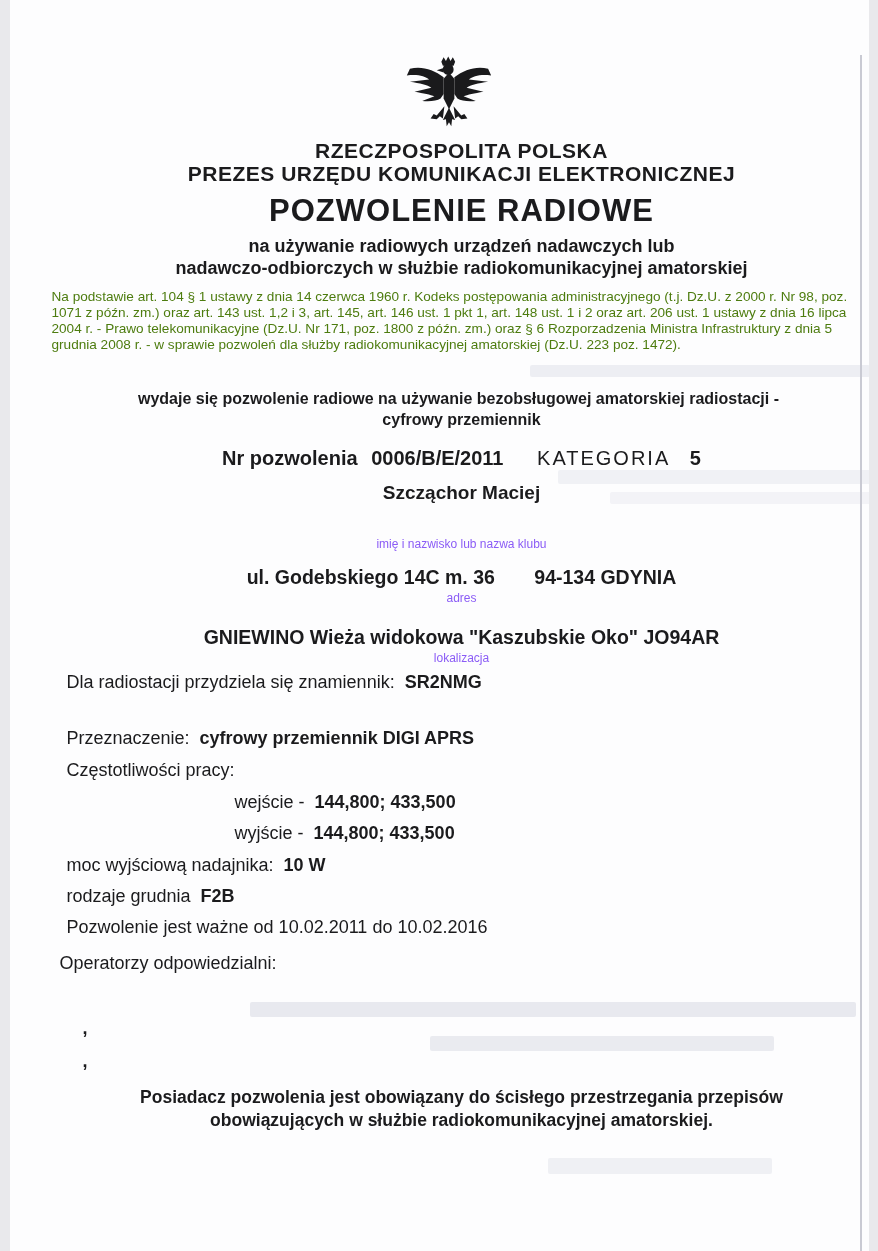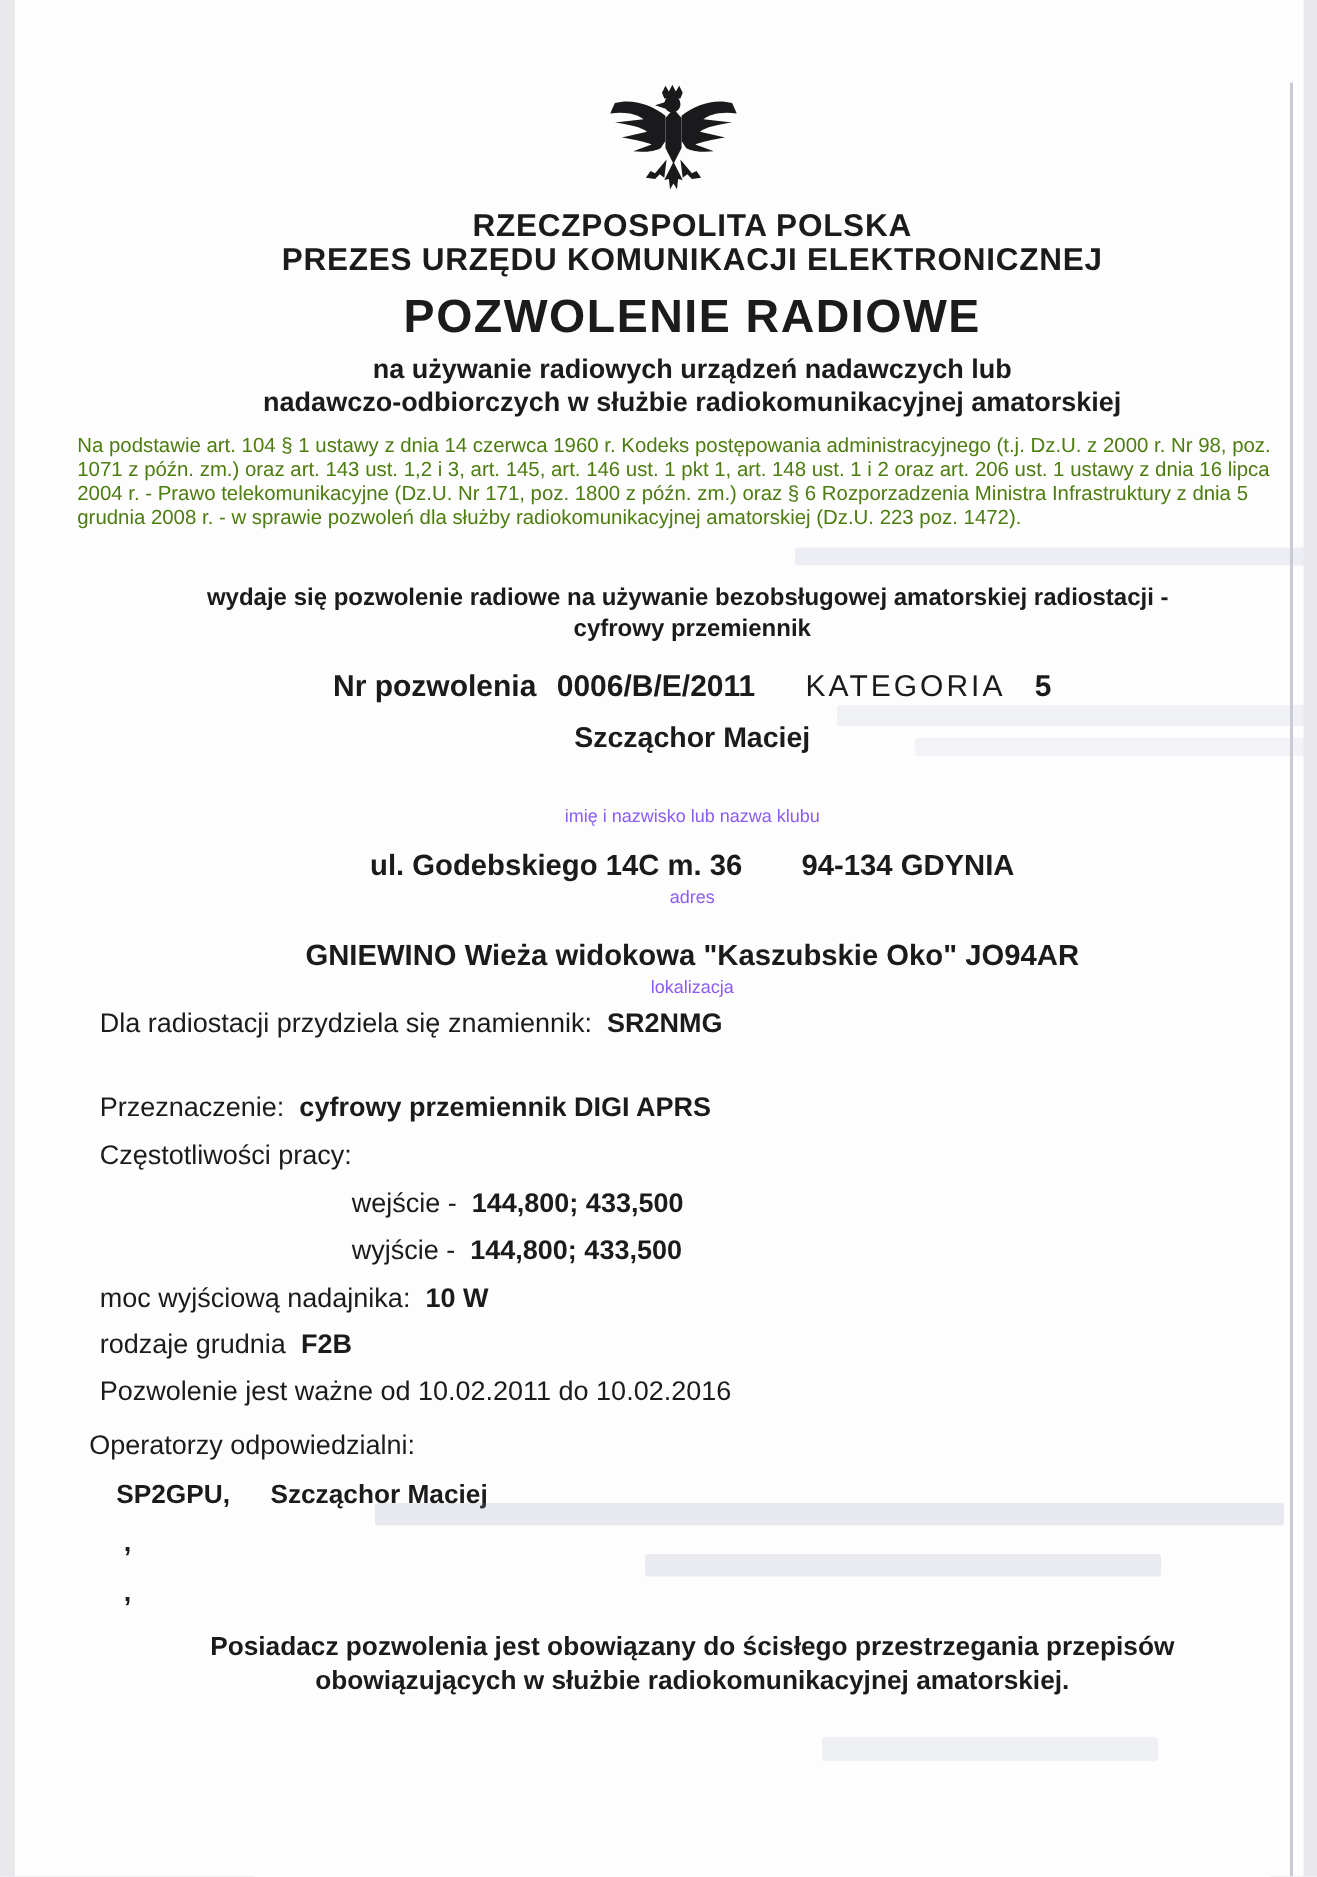--- a/index.html
+++ b/index.html
@@ -142,24 +142,20 @@
   </div>
   <div class="abs detail d6">
     <span>moc wyjściową nadajnika:</span><b>10 W</b>
   </div>
   <div class="abs detail d7">
     <span>rodzaje grudnia</span><b>F2B</b>
   </div>
   <div class="abs detail d8">Pozwolenie jest ważne od 10.02.2011 do 10.02.2016</div>
 
   <div class="abs ops-heading">Operatorzy odpowiedzialni:</div>
-  <div class="abs ops-entry">
-    <span>SP2GPU,</span>
-    <span class="op-name">Szcząchor Maciej</span>
-  </div>
   <div class="abs ops-comma1">,</div>
   <div class="abs smudge sm3"></div>
   <div class="abs ops-comma2">,</div>
   <div class="abs smudge sm4"></div>
 
   <div class="abs centered footer1">Posiadacz pozwolenia jest obowiązany do ścisłego przestrzegania przepisów</div>
   <div class="abs centered footer2">obowiązujących w służbie radiokomunikacyjnej  amatorskiej.</div>
 
   <div class="abs smudge sm5"></div>
   <div class="abs edge-line"></div>

